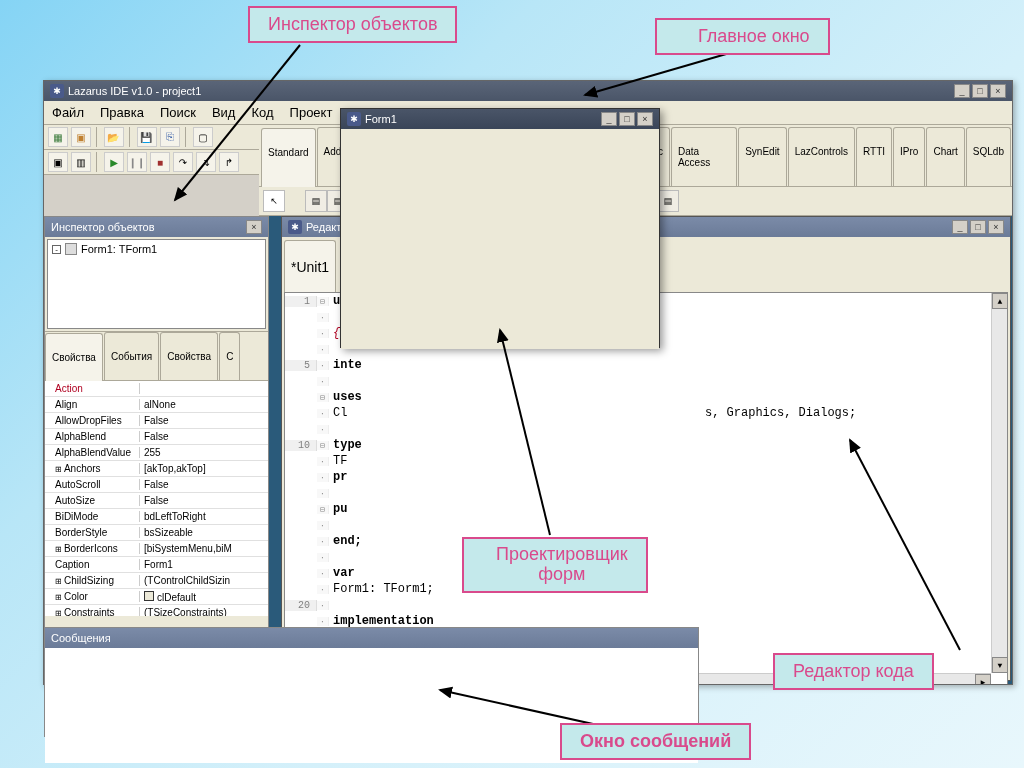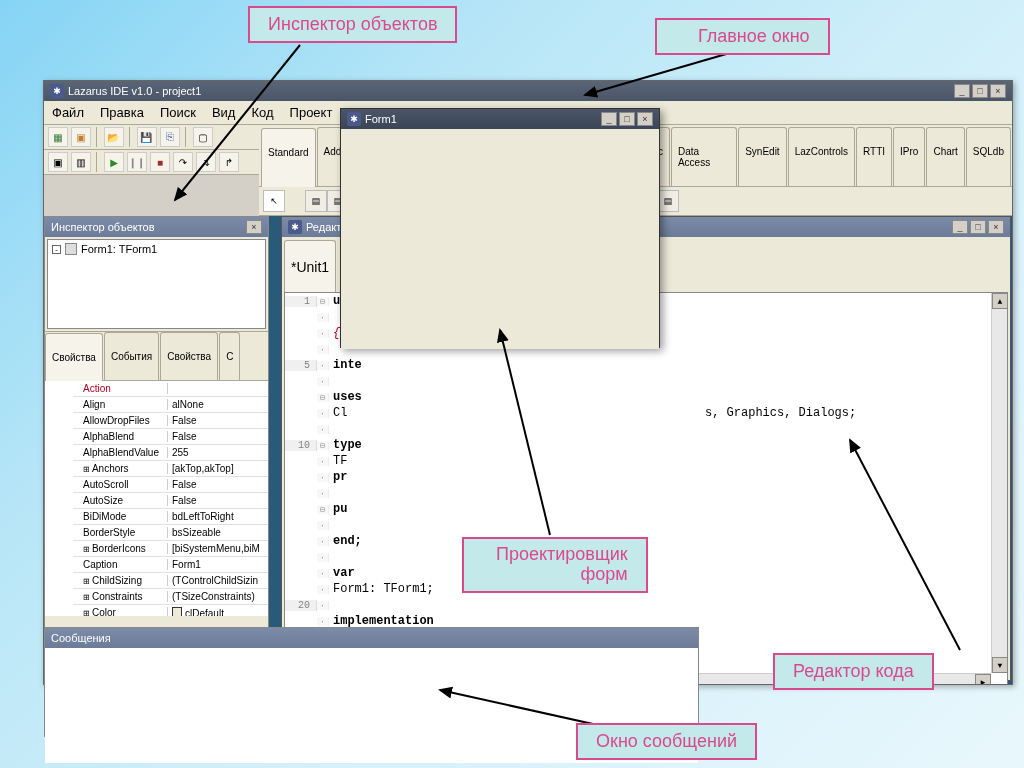--- a/index.html
+++ b/index.html
@@ -33,21 +33,21 @@
   
   .inspector { position: absolute; left: 0px; top: 0px; width: 225px; height: 435px; background: #ece9d8; border: 1px solid #888; }
   .inspector .titlebar { background: linear-gradient(#7b8ba8, #6b7b98); }
   .tree-area { height: 90px; background: #fff; border: 1px solid #888; margin: 2px; overflow: auto; padding: 2px; }
   .tree-item { display: flex; align-items: center; gap: 4px; padding: 1px 2px; }
   .tree-item .box { width: 9px; height: 9px; border: 1px solid #666; display: inline-flex; align-items: center; justify-content: center; font-size: 8px; }
   
   .prop-tabs { display: flex; background: #ece9d8; border-top: 1px solid #aca899; border-bottom: 1px solid #aca899; }
   .prop-tabs .tab { font-size: 10px; }
   
-  .prop-grid { background: #fff; overflow: auto; height: 235px; padding-left: 28px; }
+  .prop-grid { background: #fff; overflow: auto; height: 235px; }
   .prop-row { display: flex; border-bottom: 1px solid #e0e0e0; height: 16px; align-items: center; }
   .prop-name { width: 95px; padding-left: 10px; font-size: 10px; border-right: 1px solid #ccc; white-space: nowrap; overflow: hidden; }
   .prop-val { flex: 1; padding-left: 4px; font-size: 10px; white-space: nowrap; overflow: hidden; }
   .prop-row.sel .prop-name { color: #b00020; }
   .prop-row.expand .prop-name::before { content: "⊞ "; font-size: 8px; }
   
   .editor { position: absolute; left: 237px; top: 0px; width: 730px; height: 465px; background: #ece9d8; border: 1px solid #555; }
   .editor-tabs { display: flex; background: #ece9d8; padding: 2px 2px 0 2px; }
   .editor-tabs .tab { font-size: 14px; }
   .code-area { background: #fff; border: 1px solid #888; margin: 0 2px; height: 398px; position: relative; overflow: hidden; font-family: 'Courier New', monospace; font-size: 12px; }
@@ -71,26 +71,26 @@
   .scroll-h { position: absolute; left: 0; right: 16px; bottom: 0; height: 16px; background: #e8e8e8; border-top: 1px solid #ccc; }
   .scroll-btn { width: 16px; height: 16px; background: #d4d0c8; border: 1px solid #888; display: flex; align-items: center; justify-content: center; font-size: 8px; }
   
   svg.arrow { position: absolute; z-index: 90; pointer-events: none; }
 </style>
 </head>
 <body>
 
 <div class="callout" style="left:248px; top:6px;">Инспектор объектов</div>
 <div class="callout" style="left:655px; top:18px;padding-left:41px;">Главное окно</div>
-<div class="callout" style="left:462px; top:537px; text-align:right; line-height:1.1;padding-left:32px;">
+<div class="callout" style="left:462px; top:537px; text-align:center; line-height:1.1;padding-left:32px;">
   <span>Проектировщик</span><br>
   <span>форм</span>
 </div>
 <div class="callout" style="left:773px; top:653px;">Редактор  кода</div>
-<div class="callout" style="left:576px; top:723px;">Окно сообщений</div>
+<div class="callout" style="left:560px; top:723px;font-weight:bold;">Окно сообщений</div>
 
 <svg class="arrow" style="left:160px; top:40px; width:200px; height:180px;">
   <defs>
       <marker id="ah1" markerWidth="8" markerHeight="8" refX="6" refY="3" orient="auto">
         <path d="M0,0 L7,3 L0,6 Z" fill="#000"></path>
       </marker>
     </defs>
   <line x1="140" y1="5" x2="15" y2="160" stroke="#000" stroke-width="2" marker-end="url(#ah1)"></line>
 </svg>
 <svg class="arrow" style="left:570px; top:45px; width:180px; height:60px;">
@@ -268,26 +268,26 @@
           </div>
           <div class="prop-row">
             <div class="prop-name">Caption</div>
             <div class="prop-val">Form1</div>
           </div>
           <div class="prop-row expand">
             <div class="prop-name">ChildSizing</div>
             <div class="prop-val">(TControlChildSizin</div>
           </div>
           <div class="prop-row expand">
+            <div class="prop-name">Color</div>
+            <div class="prop-val"><span style="display:inline-block;width:10px;height:10px;background:#ece9d8;border:1px solid #333;margin-right:3px;"></span>clDefault</div>
+          </div>
+          <div class="prop-row expand">
             <div class="prop-name">Constraints</div>
             <div class="prop-val">(TSizeConstraints)</div>
-          </div>
-          <div class="prop-row expand">
-            <div class="prop-name">Color</div>
-            <div class="prop-val"><span style="display:inline-block;width:10px;height:10px;background:#ece9d8;border:1px solid #333;margin-right:3px;"></span>clDefault</div>
           </div>
         </div>
     </div>
 
     <div class="editor">
       <div class="titlebar">
         <span class="title-icon">✱</span>
         <span>Редактор исходного кода</span>
         <span class="spacer"></span>
         <span class="win-btn">_</span>

